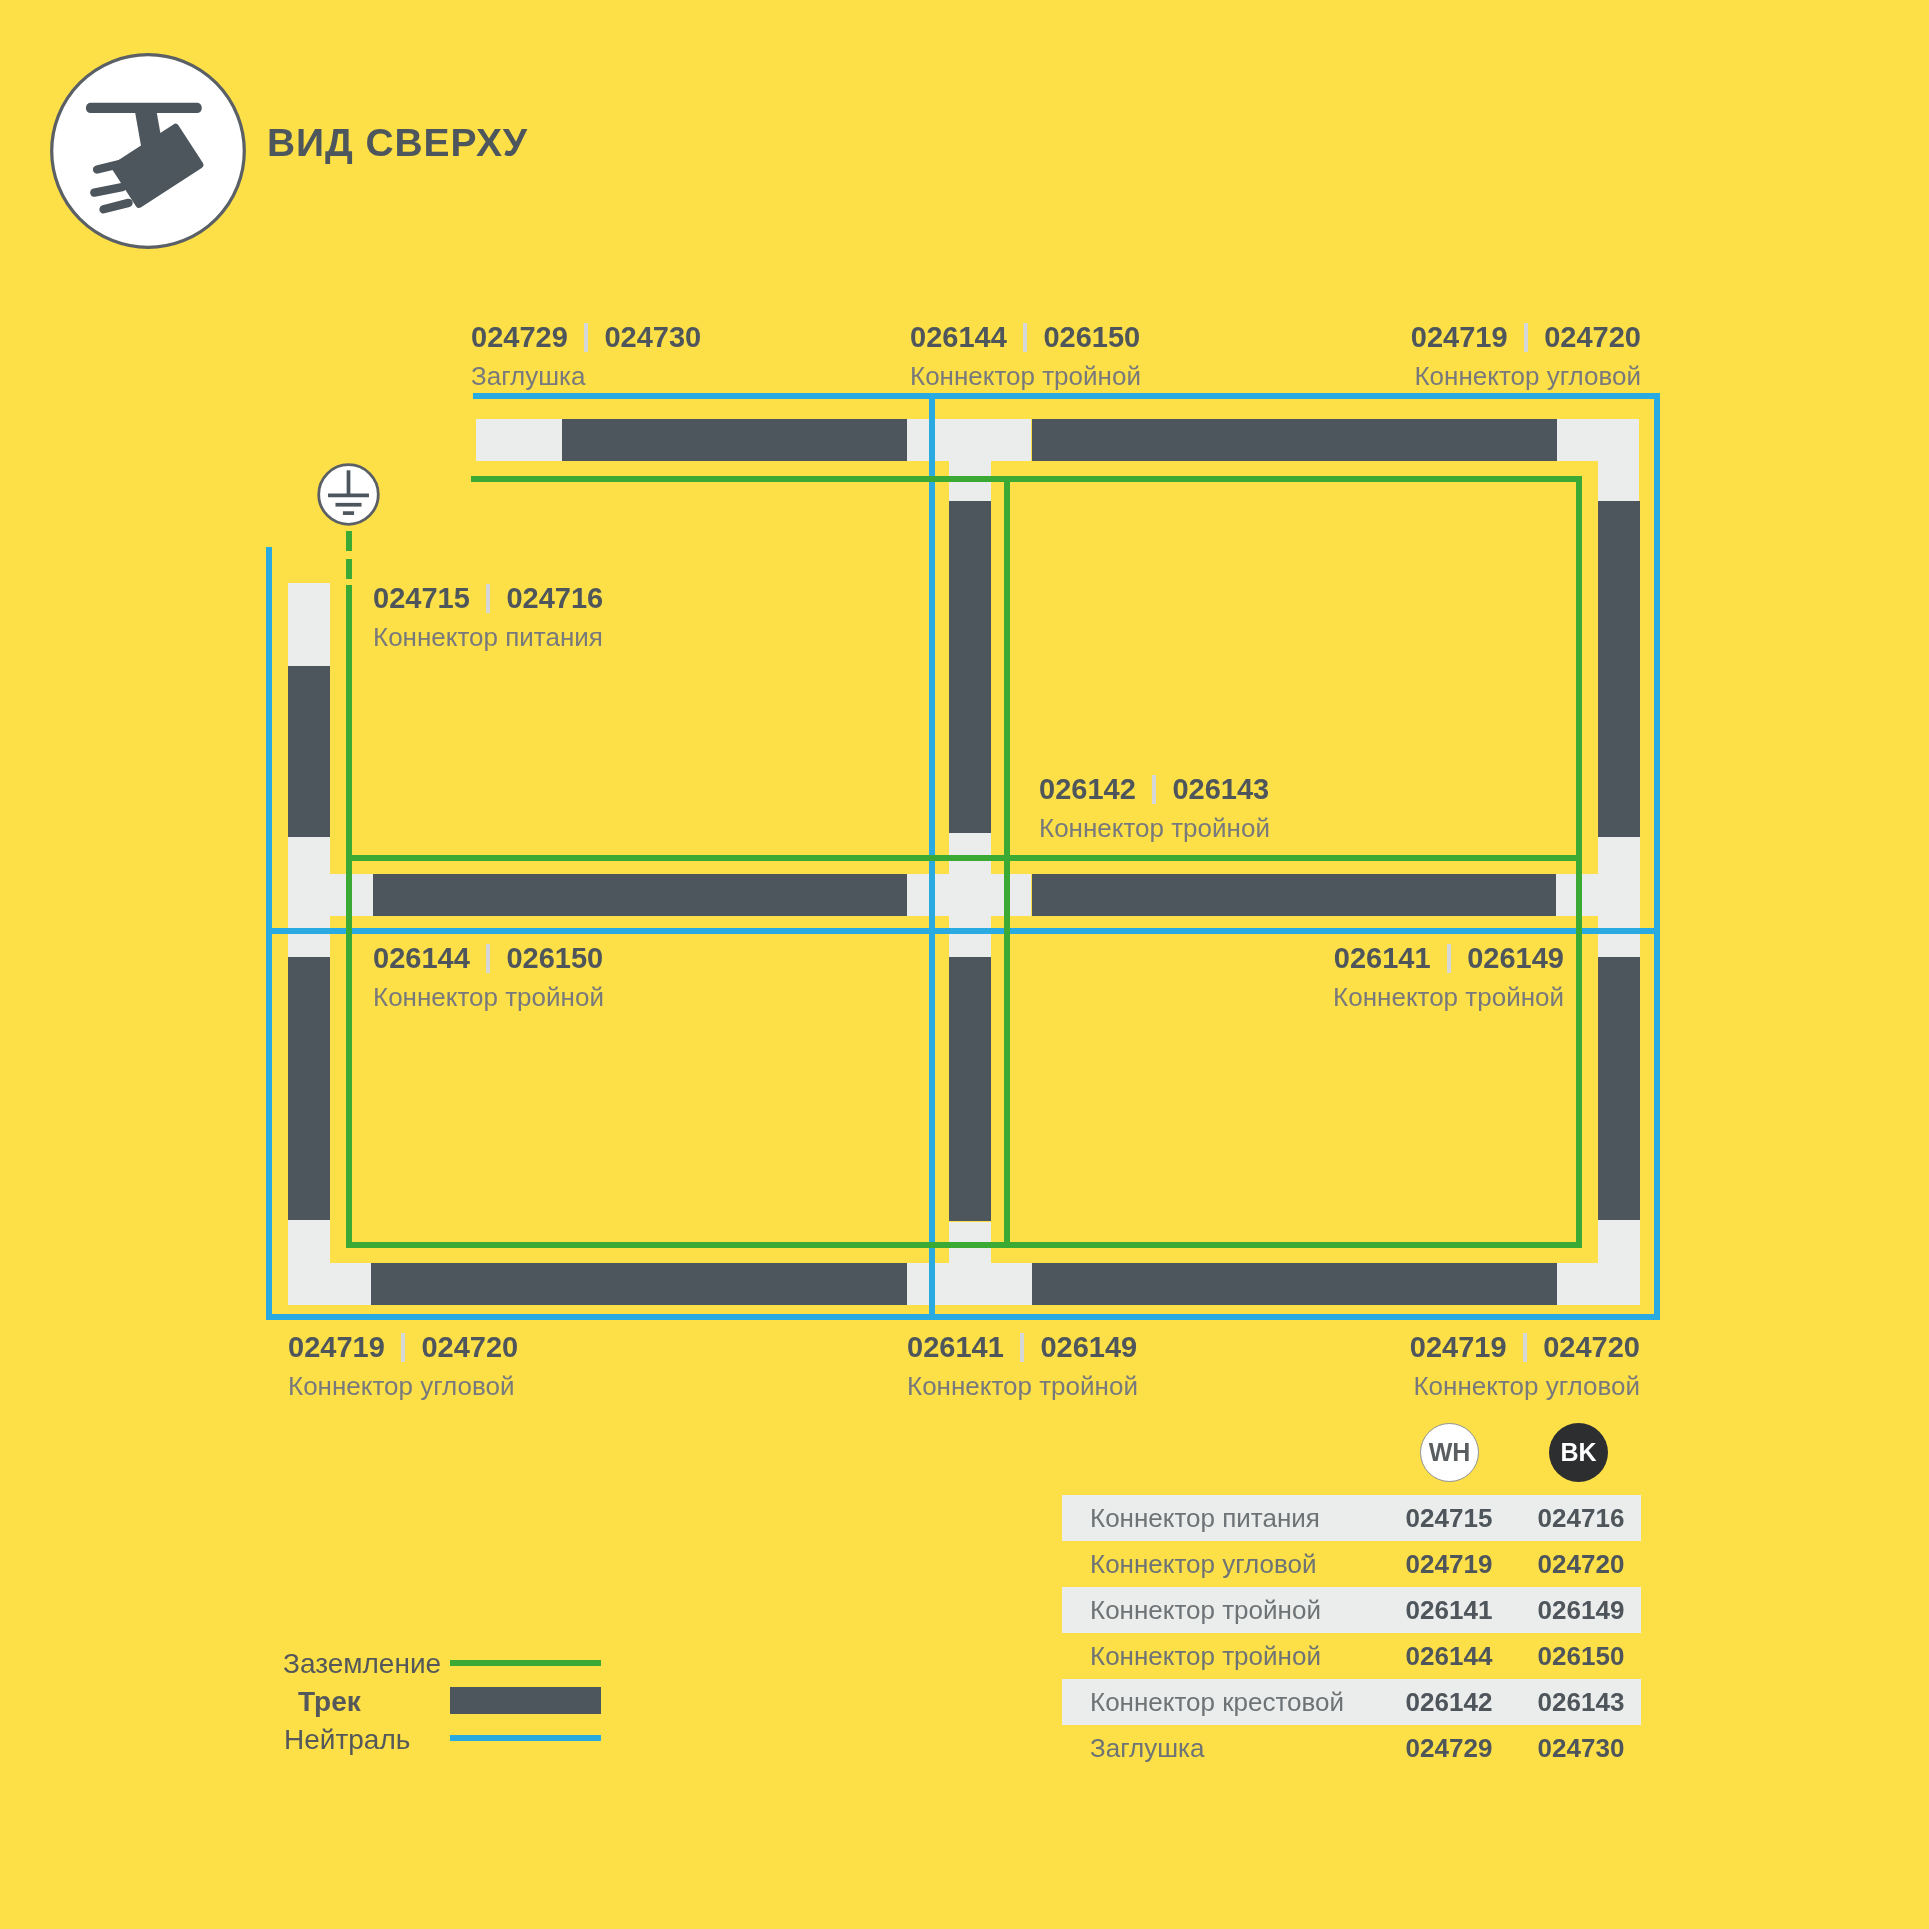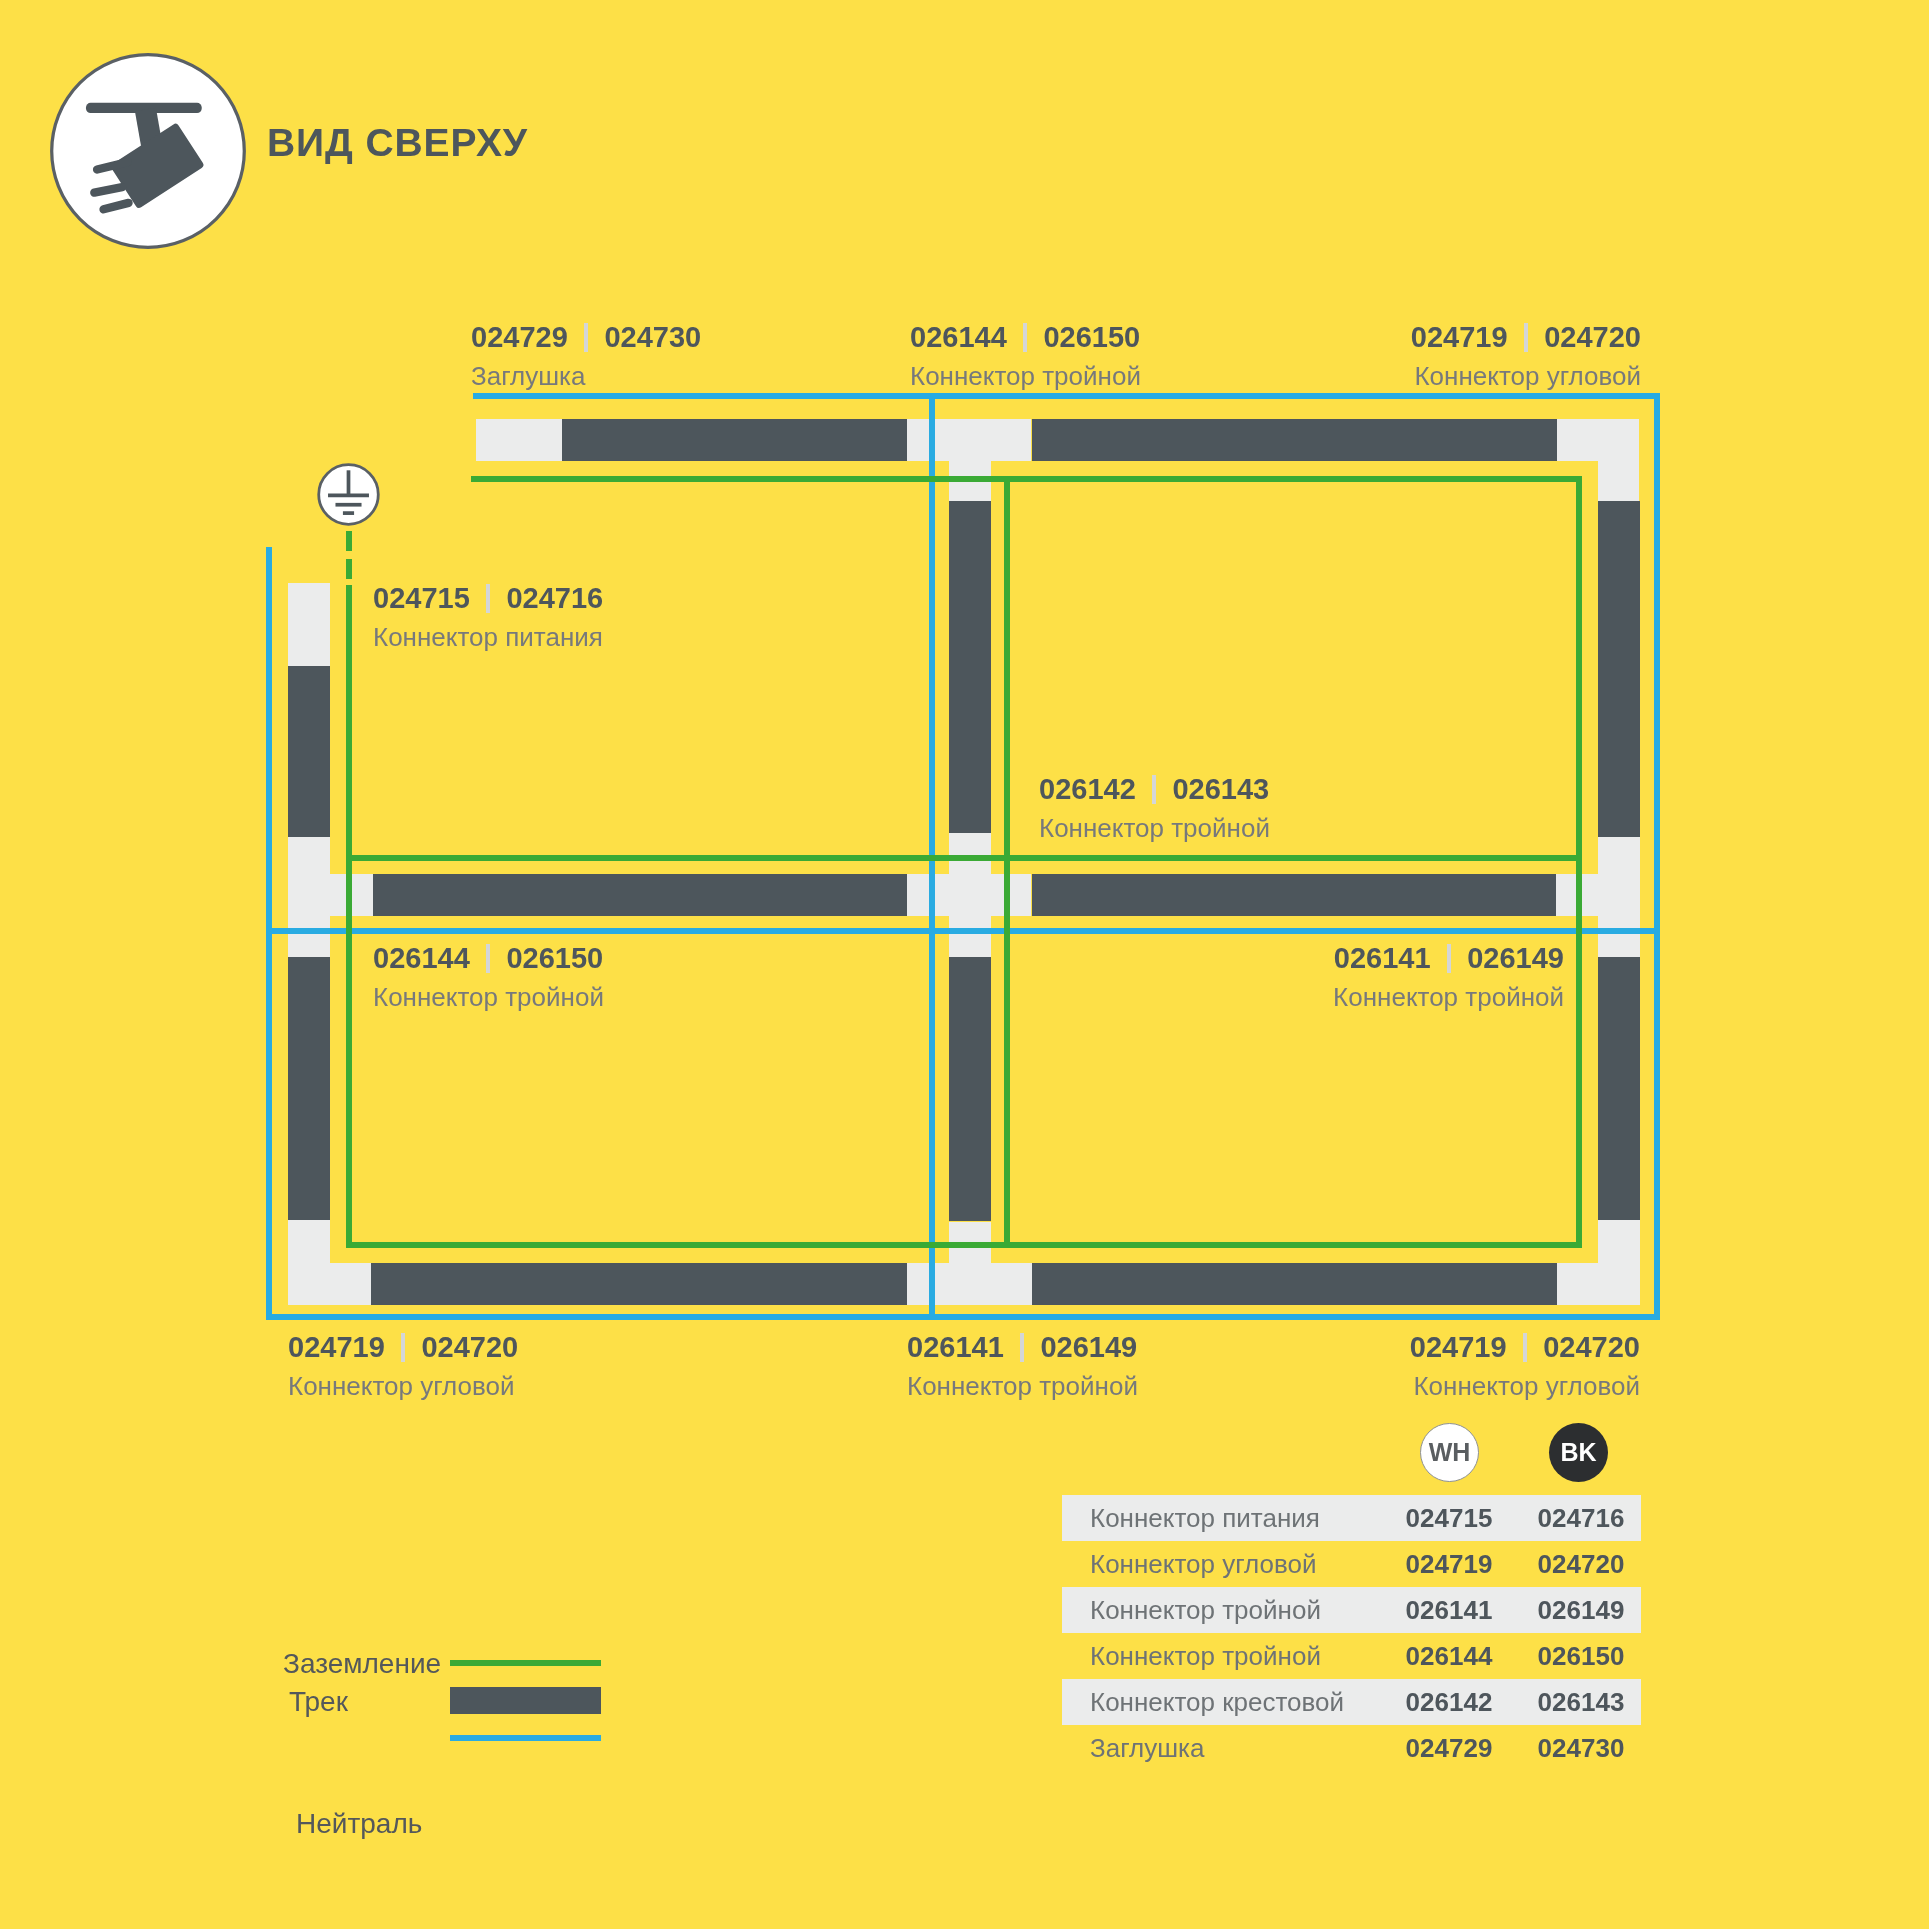--- a/index.html
+++ b/index.html
@@ -221,24 +221,24 @@
         <span>024719</span>
         <span class="sep"></span>
         <span>024720</span>
       </div>
     <div class="sub">Коннектор угловой</div>
   </div>
 
   <div class="legend-label" style="left:283px;top:1648px;">Заземление</div>
   <div class="sw-green" style="top:1660px;"></div>
 
-  <div class="legend-label" style="left:289px;top:1686px;">Трек</div>
+  <div class="legend-label" style="left:298px;top:1686px;font-weight:bold;">Трек</div>
   <div class="sw-dark" style="top:1687px;"></div>
 
-  <div class="legend-label" style="left:284px;top:1808px;margin-left:12px;">Нейтраль</div>
+  <div class="legend-label" style="left:284px;top:1724px;">Нейтраль</div>
   <div class="sw-blue" style="top:1735px;"></div>
 
   <div class="badge wh" style="left:1420px;top:1423px;">WH</div>
   <div class="badge bk" style="left:1549px;top:1423px;">BK</div>
 
   <div class="tbl">
     <div class="trow shaded">
       <span class="tname">Коннектор питания</span>
       <span class="twh">024715</span>
       <span class="tbk">024716</span>

